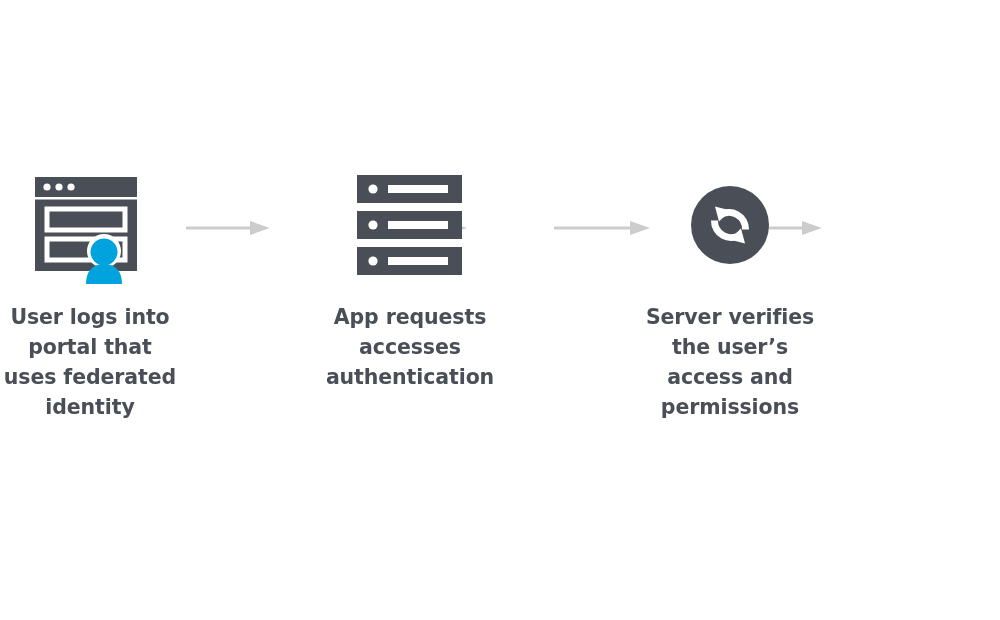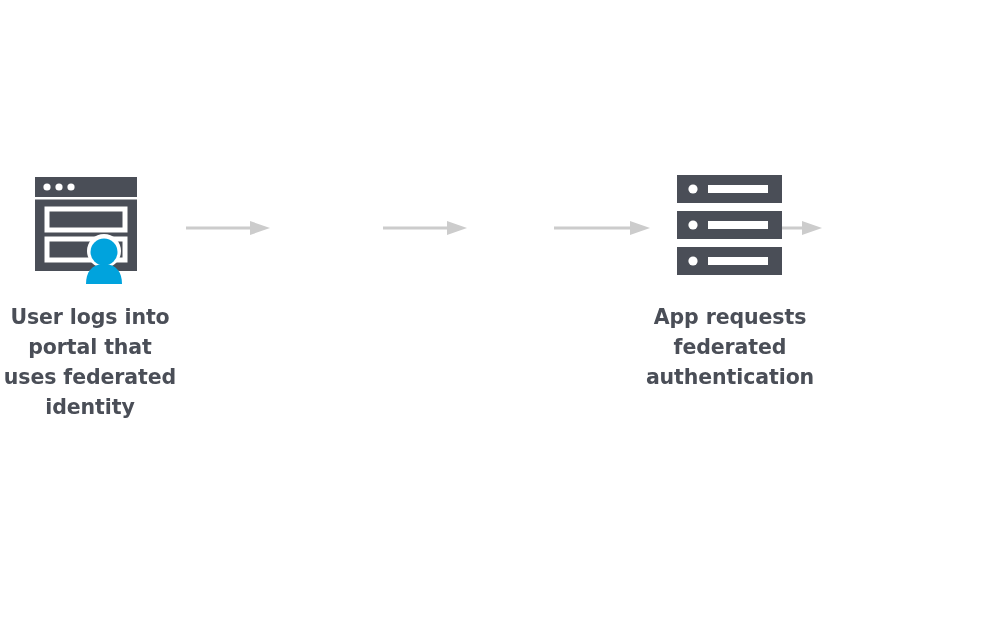--- a/index.html
+++ b/index.html
@@ -156,21 +156,42 @@
           </g>
 
           <g>
             <rect x="2" y="74" width="105" height="28" fill="#4a4e57"></rect>
             <circle cx="18" cy="88" r="4.6" fill="#ffffff"></circle>
             <rect x="33" y="84" width="60" height="8" fill="#ffffff"></rect>
           </g>
         </svg>
       </div>
       <div class="step-label">App requests
-federated
+accesses
 authentication</div>
     </div>
 
+    <div class="step">
+      <div class="icon-box">
+        <svg width="80" height="80" viewBox="0 0 80 80">
+          <circle cx="40" cy="40" r="39" fill="#4a4e57"></circle>
+
+          <g>
+            <path d="M29.5 30.5 A 16.5 16.5 0 0 1 55.5 44.5" fill="none" stroke="#ffffff" stroke-width="7" stroke-linecap="butt"></path>
+            <polygon points="25.0,21.5 40.5,25.5 29.0,36.5" fill="#ffffff"></polygon>
+          </g>
+
+          <g>
+            <path d="M50.5 49.5 A 16.5 16.5 0 0 1 24.5 35.5" fill="none" stroke="#ffffff" stroke-width="7" stroke-linecap="butt"></path>
+            <polygon points="55.0,58.5 39.5,54.5 51.0,43.5" fill="#ffffff"></polygon>
+          </g>
+        </svg>
+      </div>
+      <div class="step-label">Server verifies
+the user’s
+access and
+permissions</div>
+    </div>
 
 
 
   </div>
 </div>
 
 </body></html>

